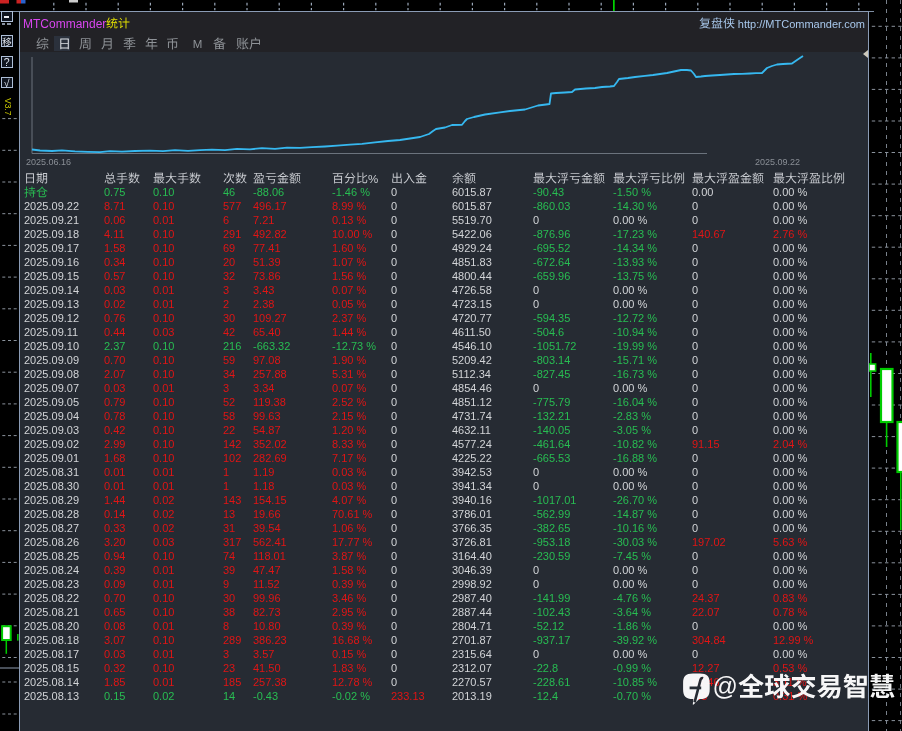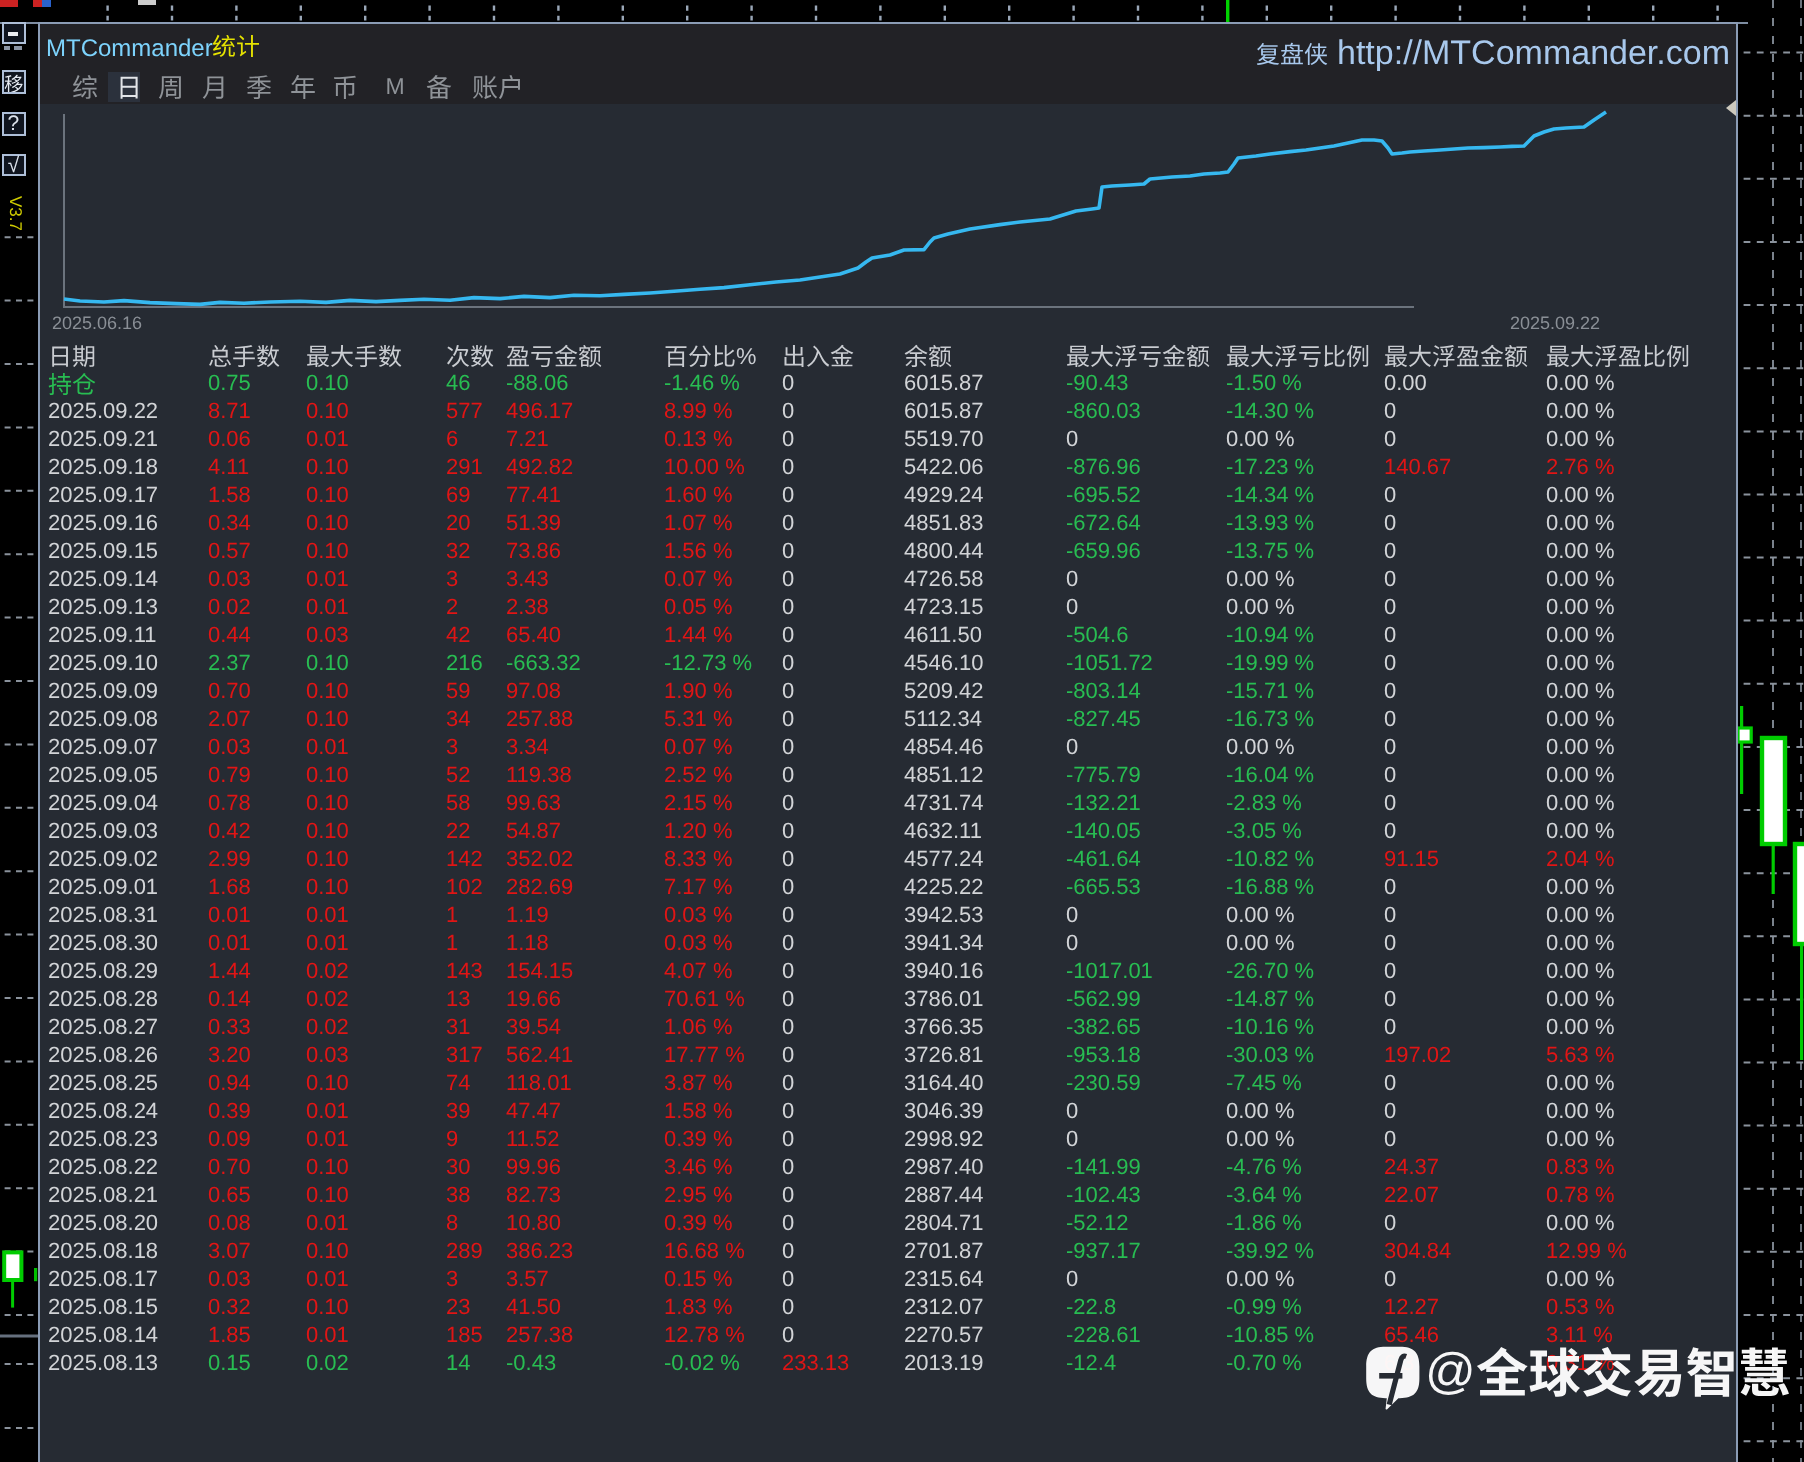--- a/index.html
+++ b/index.html
@@ -189,25 +189,25 @@
     <rect x="17" y="634" width="1.6" height="6.6" fill="#00c000"></rect>
     <line x1="870.8" y1="353" x2="870.8" y2="397" stroke="#00cc00" stroke-width="1.6"></line>
     <rect x="869" y="364" width="6.6" height="7" fill="#ffffff" stroke="#00cc00" stroke-width="1.6"></rect>
     <line x1="886.6" y1="422" x2="886.6" y2="447" stroke="#00cc00" stroke-width="1.6"></line>
     <rect x="881" y="369" width="11.5" height="53" fill="#ffffff" stroke="#00cc00" stroke-width="2.2"></rect>
     <line x1="900.8" y1="470" x2="900.8" y2="530" stroke="#00cc00" stroke-width="1.6"></line>
     <rect x="897.5" y="422" width="8" height="50" fill="#ffffff" stroke="#00cc00" stroke-width="2.2"></rect>
   </svg>
 <div id="win">
     <div id="titlebar"></div>
-    <div class="abs" style="left:3px;top:4.5px;font-size:12px;color:#7dd3fc">MTCommander<svg style="vertical-align:-1.5px" width="24" height="12" viewBox="0 0 2000 1000" fill="#e6e300">
+    <div class="abs" style="left:3px;top:4.5px;font-size:12px;color:#d946ef">MTCommander<svg style="vertical-align:-1.5px" width="24" height="12" viewBox="0 0 2000 1000" fill="#e6e300">
         <use href="#g7EDF" x="0" y="0" width="1000" height="1000"></use>
         <use href="#g8BA1" x="1000" y="0" width="1000" height="1000"></use>
       </svg></div>
-    <div class="abs" style="right:3px;top:5px;font-size:17px;color:#a8c8ec"><svg style="vertical-align:-1.2px" width="36" height="12" viewBox="0 0 3000 1000" fill="#a8c8ec">
+    <div class="abs" style="right:3px;top:5px;font-size:11px;color:#a8c8ec"><svg style="vertical-align:-1.2px" width="36" height="12" viewBox="0 0 3000 1000" fill="#a8c8ec">
         <use href="#g590D" x="0" y="0" width="1000" height="1000"></use>
         <use href="#g76D8" x="1000" y="0" width="1000" height="1000"></use>
         <use href="#g4FA0" x="2000" y="0" width="1000" height="1000"></use>
       </svg> http://MTCommander.com</div>
     <div class="abs" style="left:33.6px;top:24px;width:16.5px;height:15px;background:#2b313c"></div>
     <svg style="position:absolute;left:16.1px;top:25px;" width="13" height="13" viewBox="0 0 1000 1000" fill="#8f9398">
       <use href="#g7EFC" x="0" y="0" width="1000" height="1000"></use>
     </svg>
     <svg style="position:absolute;left:37.7px;top:25px;" width="13" height="13" viewBox="0 0 1000 1000" fill="#e2e5e9">
       <use href="#g65E5" x="0" y="0" width="1000" height="1000"></use>
@@ -452,20 +452,34 @@
           <td class="w">2025.09.13</td>
           <td class="r">0.02</td>
           <td class="r">0.01</td>
           <td class="r">2</td>
           <td class="r">2.38</td>
           <td class="r">0.05 %</td>
           <td class="w">0</td>
           <td class="w">4723.15</td>
           <td class="w">0</td>
           <td class="w">0.00 %</td>
+          <td class="w">0</td>
+          <td class="w">0.00 %</td>
+        </tr>
+        <tr>
+          <td class="w">2025.09.12</td>
+          <td class="r">0.76</td>
+          <td class="r">0.10</td>
+          <td class="r">30</td>
+          <td class="r">109.27</td>
+          <td class="r">2.37 %</td>
+          <td class="w">0</td>
+          <td class="w">4720.77</td>
+          <td class="g">-594.35</td>
+          <td class="g">-12.72 %</td>
           <td class="w">0</td>
           <td class="w">0.00 %</td>
         </tr>
         <tr>
           <td class="w">2025.09.11</td>
           <td class="r">0.44</td>
           <td class="r">0.03</td>
           <td class="r">42</td>
           <td class="r">65.40</td>
           <td class="r">1.44 %</td>

